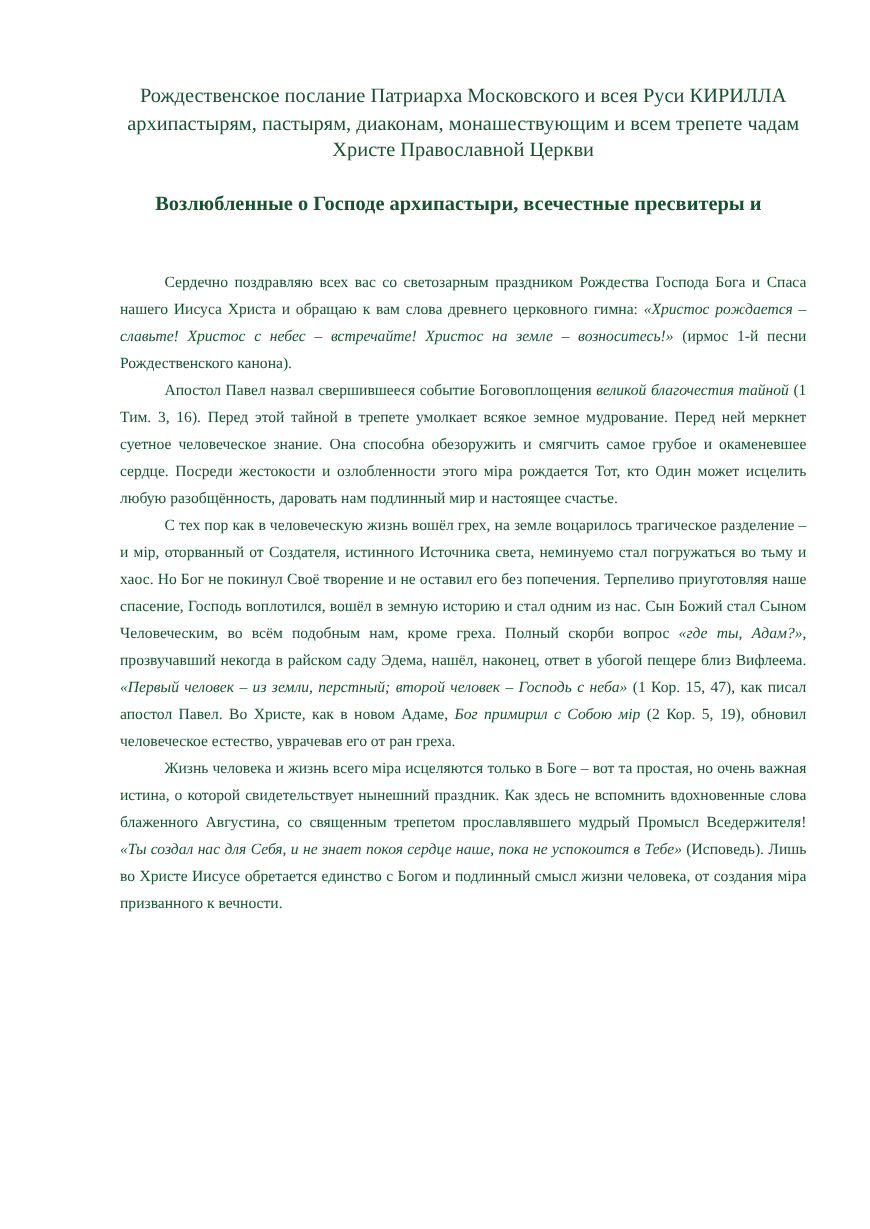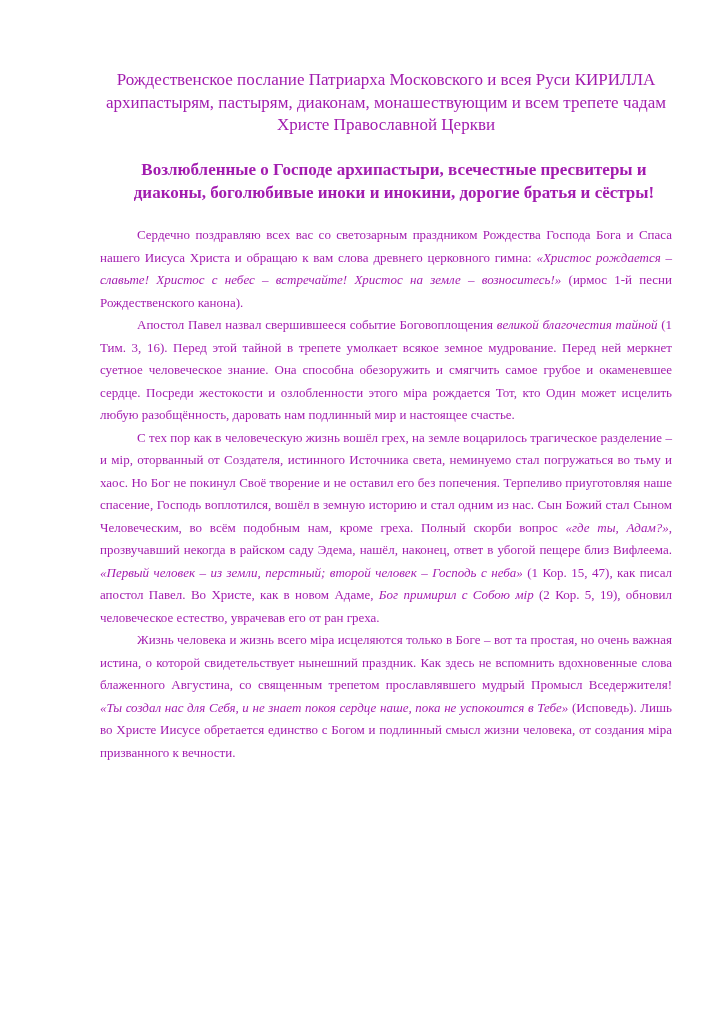--- a/index.html
+++ b/index.html
@@ -7,39 +7,39 @@
     padding: 0;
     background: #ffffff;
   }
   .page {
     position: relative;
     width: 725px;
     height: 1024px;
     background: #ffffff;
     overflow: hidden;
     font-family: "Liberation Serif", serif;
-    color: #a21caf;
+    color: #14532d;
   }
   .doc-title {
     position: absolute;
     top: 69px;
     left: 100px;
     width: 572px;
     text-align: center;
     font-size: 17px;
     line-height: 22.5px;
     font-weight: 400;
   }
   .doc-title .t-line {
     white-space: nowrap;
   }
   .salutation {
     position: absolute;
     top: 159px;
-    left: 108px;
+    left: 96px;
     width: 572px;
     text-align: center;
     font-size: 17px;
     line-height: 22.5px;
     font-weight: 700;
   }
   .salutation .s-line {
     white-space: nowrap;
   }
   .doc-body {
@@ -66,21 +66,20 @@
 <div class="page">
 
   <div class="doc-title">
     <div class="t-line">Рождественское послание Патриарха Московского и всея Руси КИРИЛЛА</div>
     <div class="t-line">архипастырям, пастырям, диаконам, монашествующим и всем трепете чадам</div>
     <div class="t-line">Христе Православной Церкви</div>
   </div>
 
   <div class="salutation">
     <div class="s-line">Возлюбленные о Господе архипастыри, всечестные пресвитеры и</div>
-    <div class="s-line">диаконы, боголюбивые иноки и инокини, дорогие братья и сёстры!</div>
   </div>
 
   <div class="doc-body">
     <p><span>Сердечно поздравляю всех вас со светозарным праздником Рождества Господа Бога и Спаса нашего Иисуса Христа и обращаю к вам слова древнего церковного гимна: </span><i>«Христос рождается – славьте! Христос с небес – встречайте! Христос на земле – возноситесь!»</i><span> (ирмос 1-й песни Рождественского канона).</span></p>
     <p><span>Апостол Павел назвал свершившееся событие Боговоплощения </span><i>великой благочестия тайной</i><span> (1 Тим. 3, 16). Перед этой тайной в трепете умолкает всякое земное мудрование. Перед ней меркнет суетное человеческое знание. Она способна обезоружить и смягчить самое грубое и окаменевшее сердце. Посреди жестокости и озлобленности этого міра рождается Тот, кто Один может исцелить любую разобщённость, даровать нам подлинный мир и настоящее счастье.</span></p>
     <p><span>С тех пор как в человеческую жизнь вошёл грех, на земле воцарилось трагическое разделение – и мір, оторванный от Создателя, истинного Источника света, неминуемо стал погружаться во тьму и хаос. Но Бог не покинул Своё творение и не оставил его без попечения. Терпеливо приуготовляя наше спасение, Господь воплотился, вошёл в земную историю и стал одним из нас. Сын Божий стал Сыном Человеческим, во всём подобным нам, кроме греха. Полный скорби вопрос </span><i>«где ты, Адам?»</i><span>, прозвучавший некогда в райском саду Эдема, нашёл, наконец, ответ в убогой пещере близ Вифлеема. </span><i>«Первый человек – из земли, перстный; второй человек – Господь с неба»</i><span> (1 Кор. 15, 47), как писал апостол Павел. Во Христе, как в новом Адаме, </span><i>Бог примирил с Собою мір</i><span> (2 Кор. 5, 19), обновил человеческое естество, уврачевав его от ран греха.</span></p>
     <p><span>Жизнь человека и жизнь всего міра исцеляются только в Боге – вот та простая, но очень важная истина, о которой свидетельствует нынешний праздник. Как здесь не вспомнить вдохновенные слова блаженного Августина, со священным трепетом прославлявшего мудрый Промысл Вседержителя! </span><i>«Ты создал нас для Себя, и не знает покоя сердце наше, пока не успокоится в Тебе»</i><span> (Исповедь). Лишь во Христе Иисусе обретается единство с Богом и подлинный смысл жизни человека, от создания міра призванного к вечности.</span></p>
   </div>
 
 </div>

